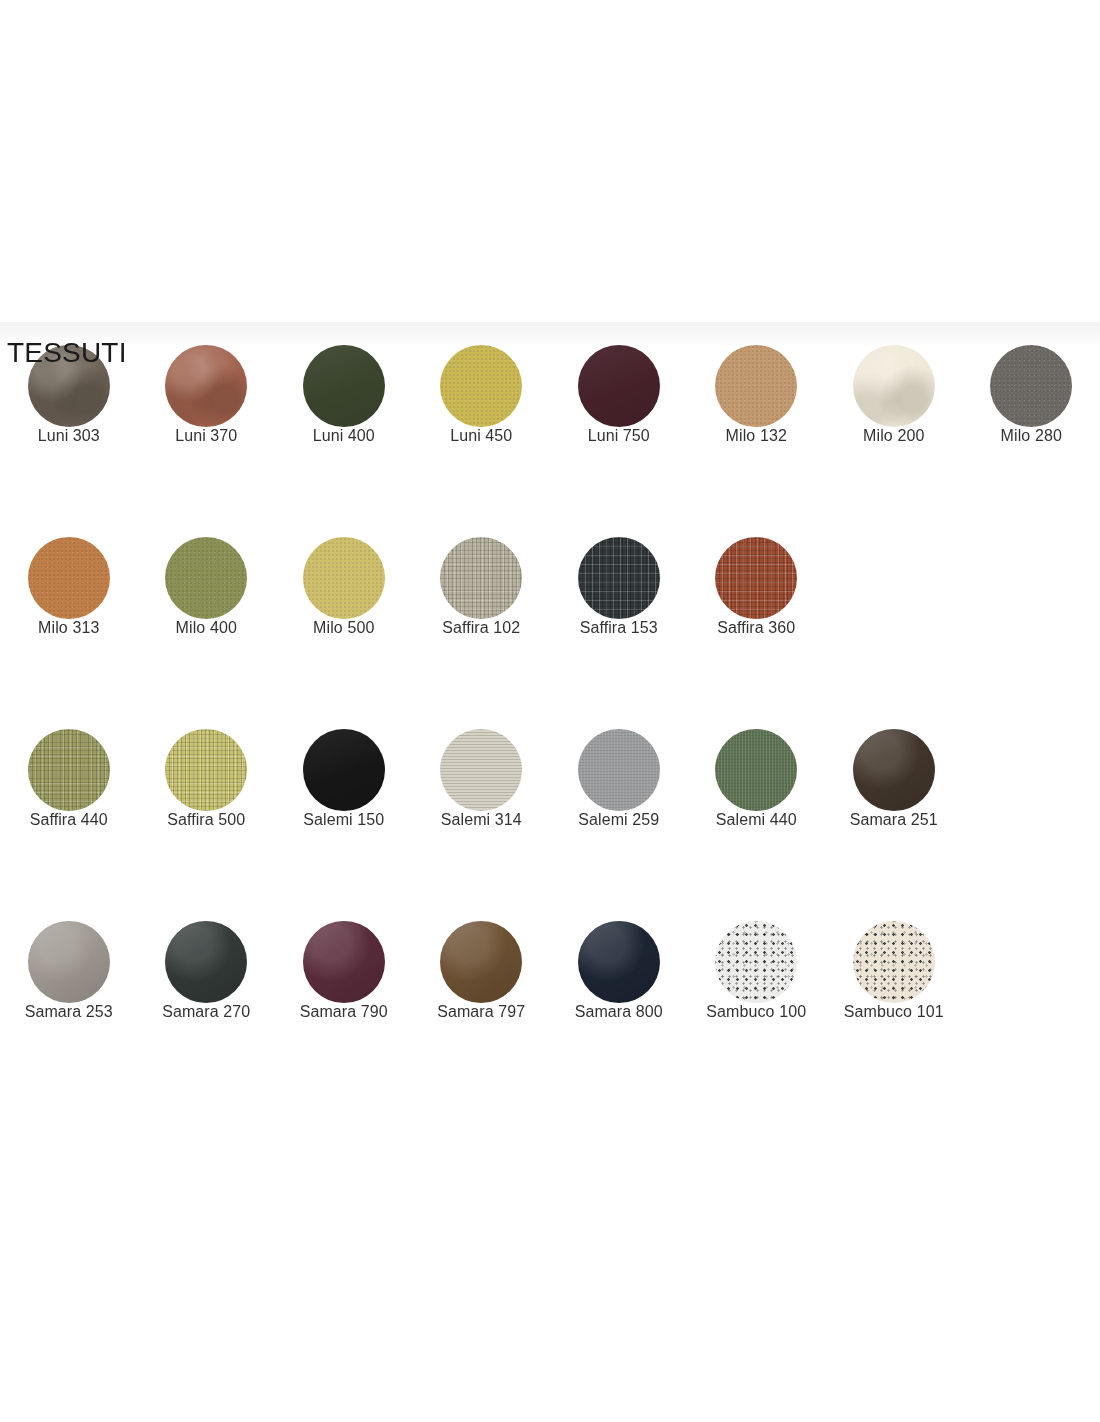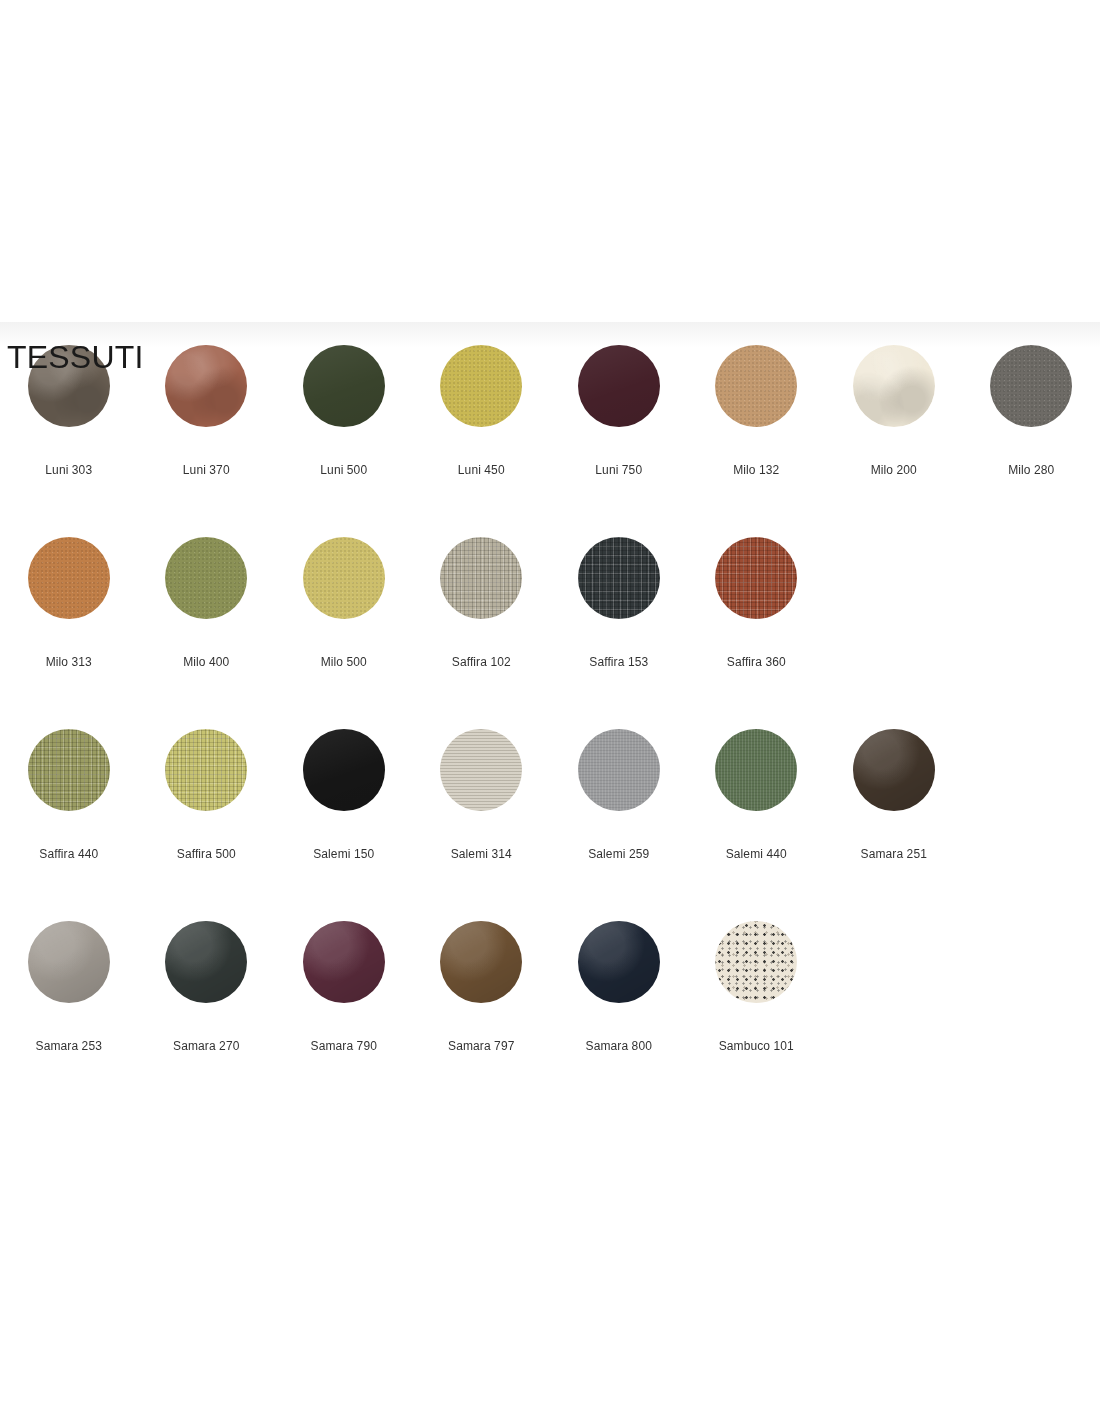--- a/index.html
+++ b/index.html
@@ -30,21 +30,21 @@
     width: 1100px;
     height: 26px;
     background: linear-gradient(to bottom, #f2f2f2 0%, #f8f8f8 45%, #ffffff 100%);
   }
 
   
   .page-title {
     position: absolute;
     top: 320px;
     left: 7px;
-    font-size: 32px;
+    font-size: 28px;
     line-height: 1;
     letter-spacing: 0.2px;
     font-weight: 400;
     color: #1a1a1a;
     font-family: "Liberation Sans", sans-serif;
     white-space: nowrap;
     z-index: 5;
   }
 
   
@@ -68,22 +68,21 @@
   .swatch-disc {
     width: 82px;
     height: 82px;
     border-radius: 50%;
     margin-top: 5px;
     position: relative;
     overflow: hidden;
     background-repeat: repeat;
   }
   .swatch-label {
-    margin-top: 36px;
-    font-size: 12px;
+    font-size: 16px;
     color: #333333;
     text-align: right;
     white-space: nowrap;
     letter-spacing: 0.1px;
   }
 
   
   .tex {
     position: absolute;
     inset: 0;
@@ -165,21 +164,21 @@
       <div class="swatch-cell">
         <div class="swatch-disc" style="background: rgb(160, 97, 76);">
           <div class="tex tex-mottle"></div>
         </div>
         <div class="swatch-label">Luni 370</div>
       </div>
       <div class="swatch-cell">
         <div class="swatch-disc" style="background: rgb(57, 67, 44);">
           <div class="tex tex-plain"></div>
         </div>
-        <div class="swatch-label">Luni 500</div>
+        <div class="swatch-label">Luni 400</div>
       </div>
       <div class="swatch-cell">
         <div class="swatch-disc" style="background: rgb(201, 184, 84);">
           <div class="tex tex-grain"></div>
         </div>
         <div class="swatch-label">Luni 450</div>
       </div>
       <div class="swatch-cell">
         <div class="swatch-disc" style="background: rgb(69, 32, 41);">
           <div class="tex tex-plain"></div>
@@ -312,19 +311,25 @@
         </div>
         <div class="swatch-label">Samara 797</div>
       </div>
       <div class="swatch-cell">
         <div class="swatch-disc" style="background: rgb(29, 38, 52);">
           <div class="tex tex-velvet"></div>
         </div>
         <div class="swatch-label">Samara 800</div>
       </div>
       <div class="swatch-cell">
+        <div class="swatch-disc" style="background: rgb(236, 236, 235);">
+          <div class="tex tex-speckle"></div>
+        </div>
+        <div class="swatch-label">Sambuco 100</div>
+      </div>
+      <div class="swatch-cell">
         <div class="swatch-disc" style="background: rgb(236, 229, 215);">
           <div class="tex tex-speckle"></div>
         </div>
         <div class="swatch-label">Sambuco 101</div>
       </div>
     </div>
   </div>
 
 </body></html>

